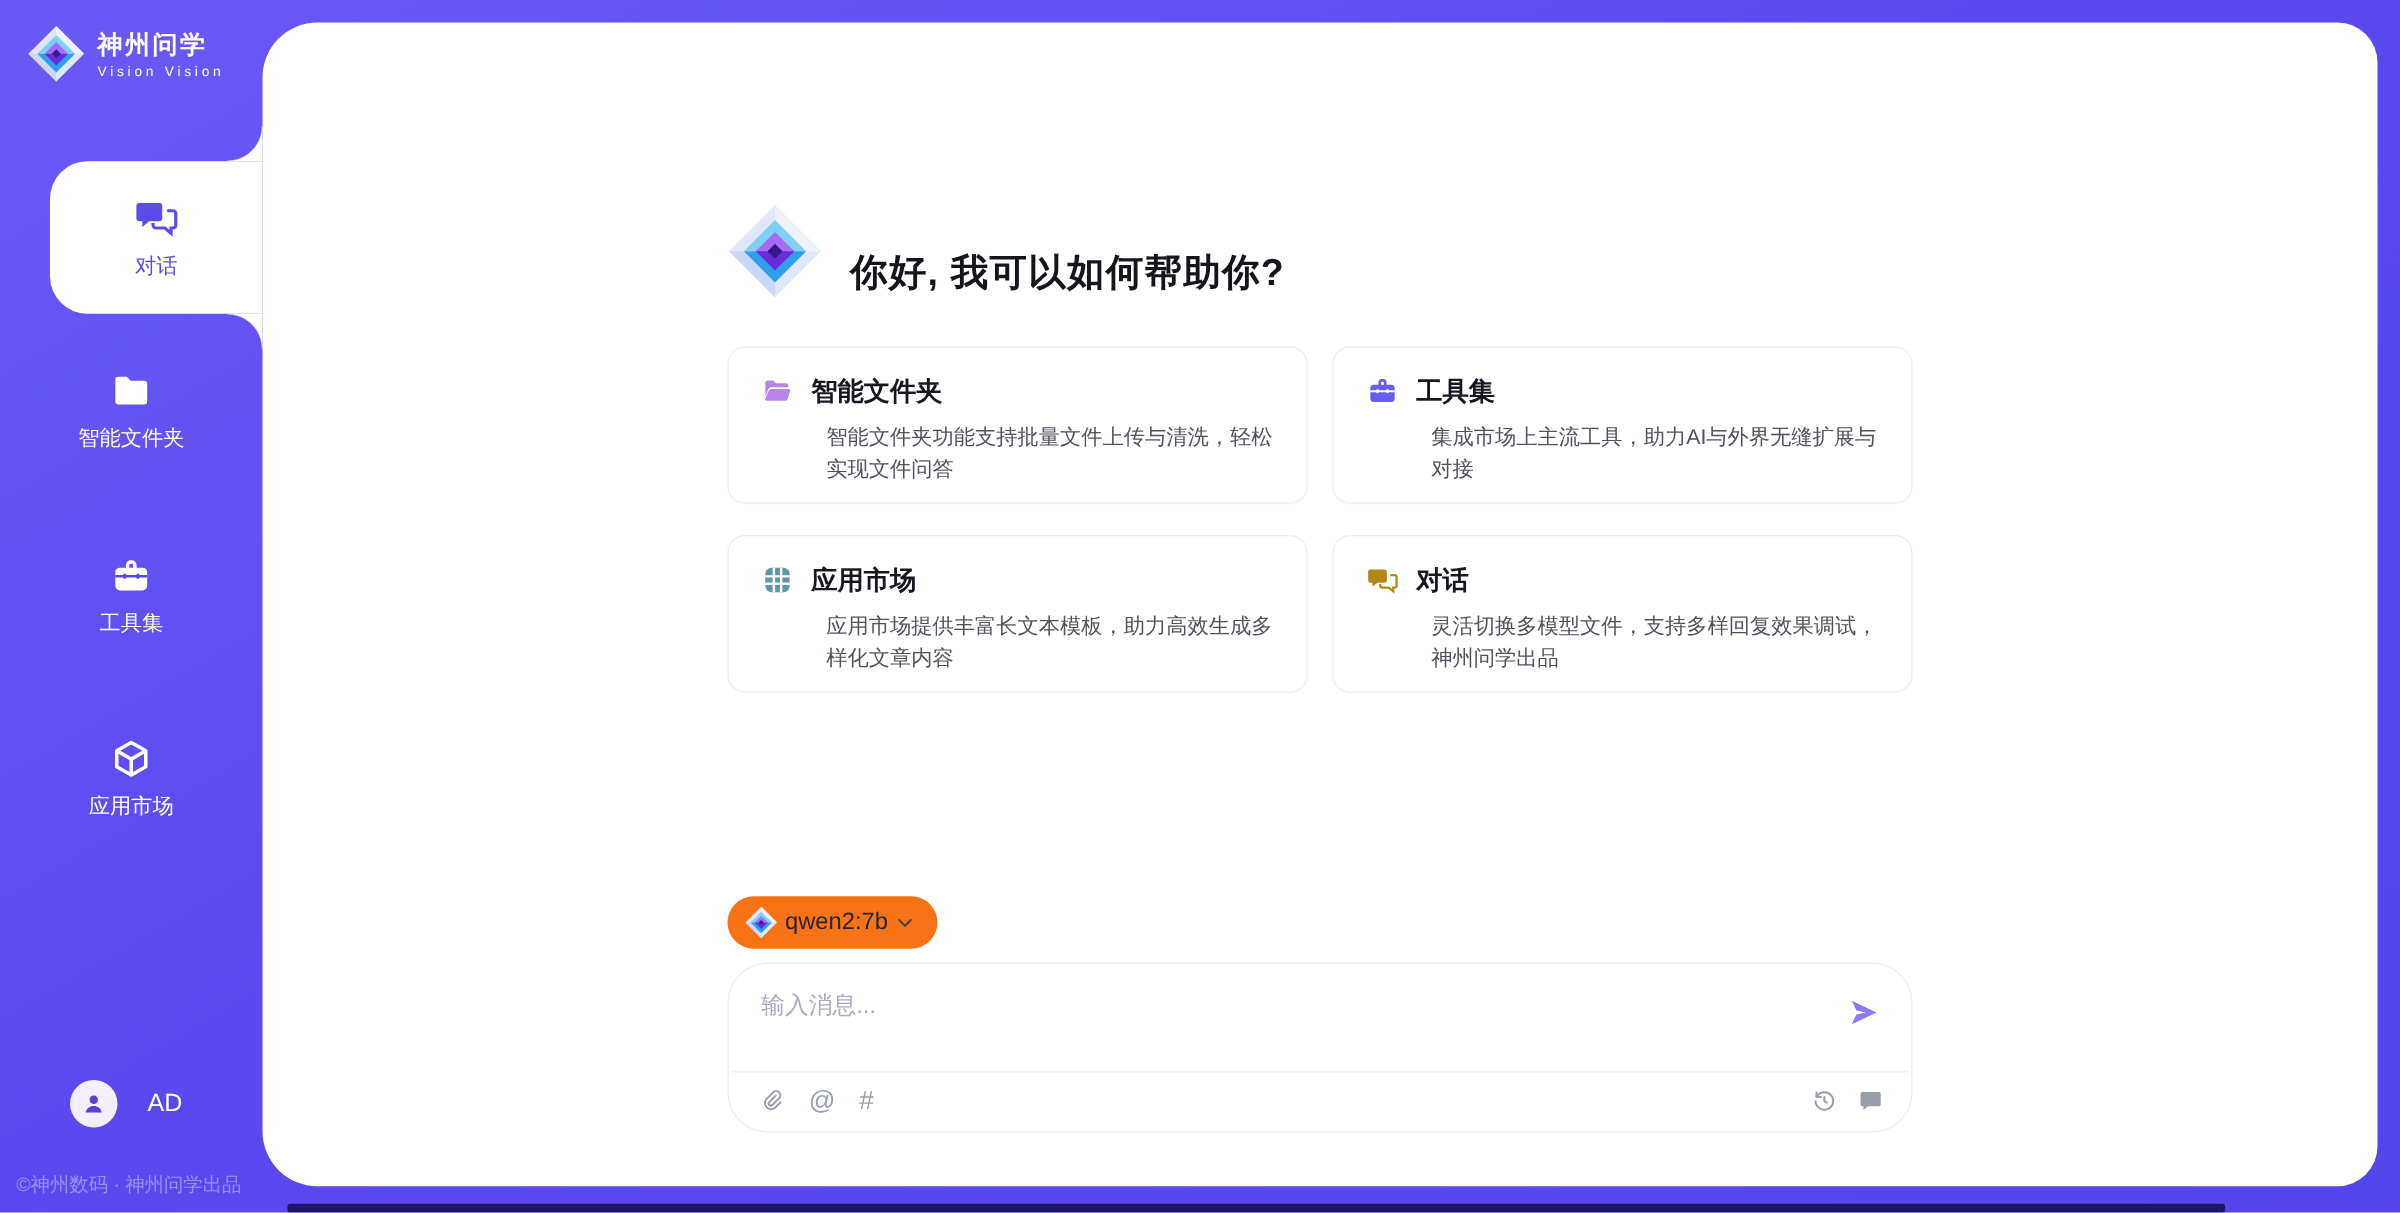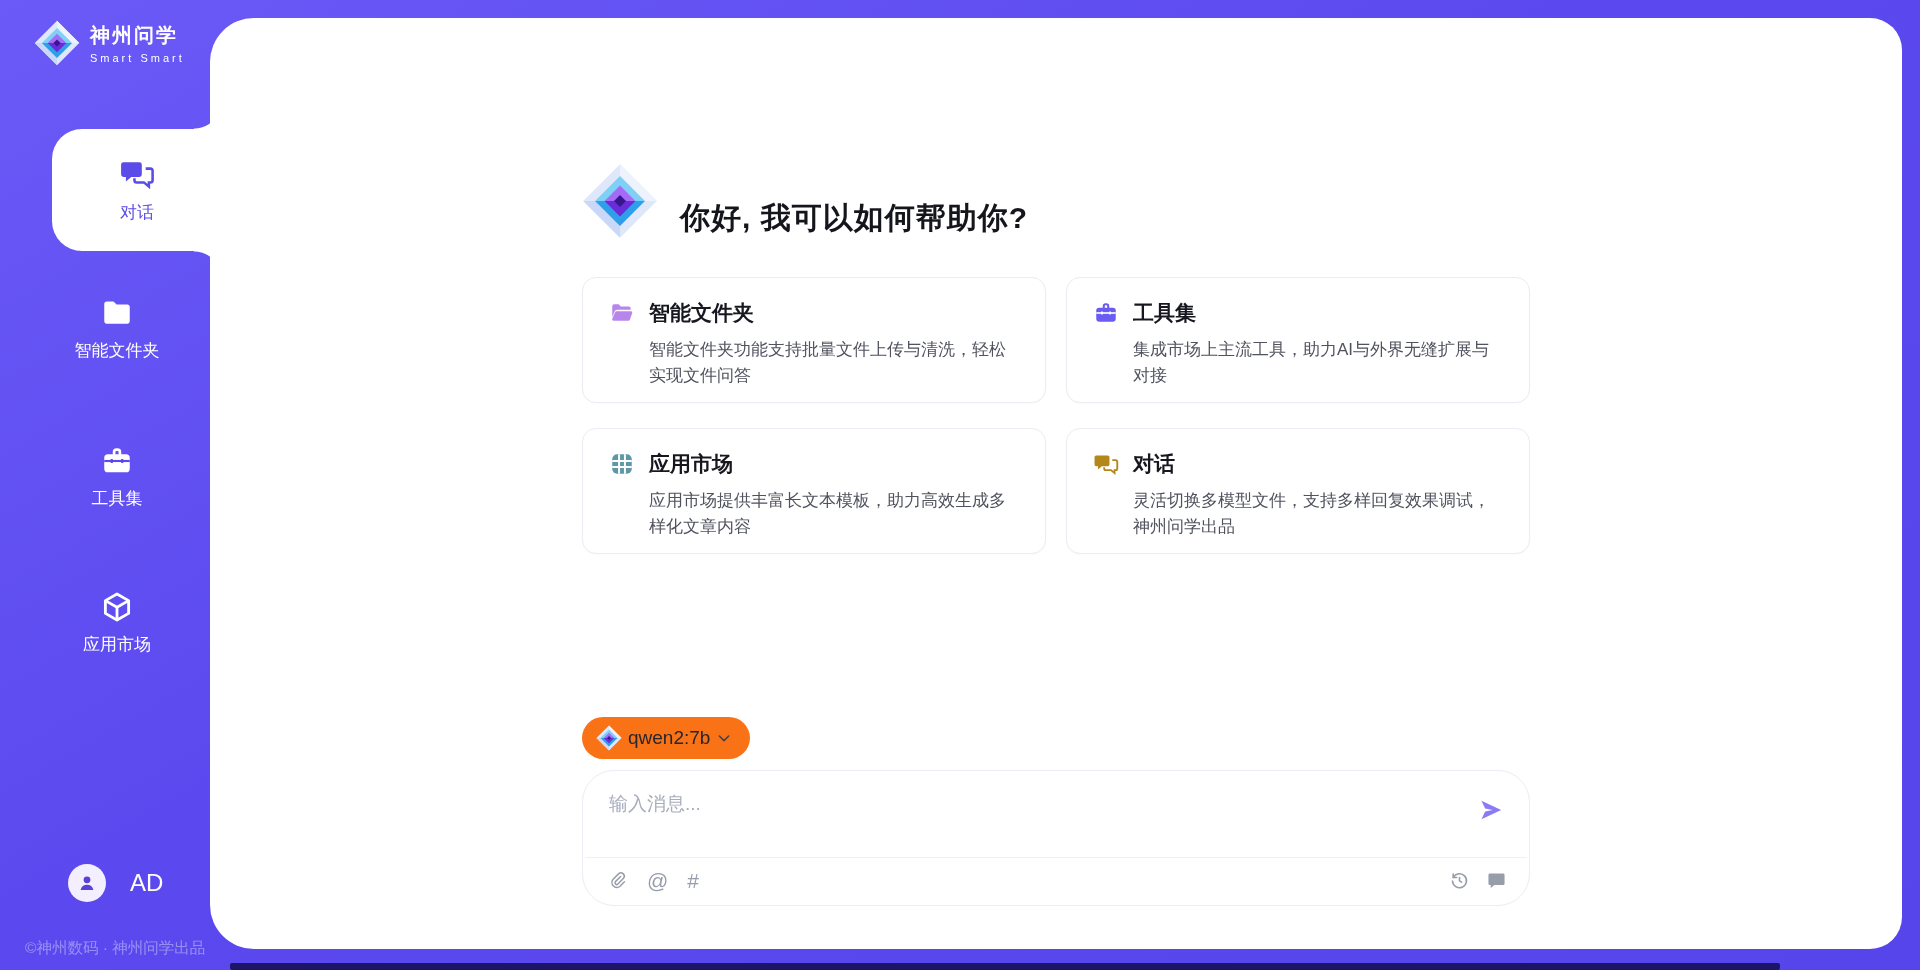--- a/index.html
+++ b/index.html
@@ -2,21 +2,21 @@
 <html><head>
 <meta charset="utf-8">
 <style>
   * { margin:0; padding:0; box-sizing:border-box; }
   html,body { width:1920px; height:970px; overflow:hidden;
     font-family:"Liberation Sans","DejaVu Sans",sans-serif; }
   body { position:relative;
     background:linear-gradient(150deg,#6b5af7 0%,#5b49ef 45%,#5545ea 100%); }
 
   
-  .sidebar { position:absolute; left:12px; top:0; width:180px; height:100%; z-index:2;text-decoration:underline; }
+  .sidebar { position:absolute; left:0; top:0; width:180px; height:100%; z-index:2;text-decoration:underline; }
   .brand { position:absolute; top:20px; left:22px; display:flex; align-items:center; gap:10px; }
   .brand-logo { width:46px; height:46px; }
   .brand-name { color:#fff; font-size:20px; font-weight:700; letter-spacing:2px; }
   .brand-sub { color:#fff; font-size:11px; letter-spacing:3px; margin-top:3px; }
 
   .nav-item { position:absolute; left:0; width:210px; display:flex; flex-direction:column;
     align-items:center; gap:9px; color:#fff; font-size:17px; cursor:pointer; }
   .nav-item svg { width:34px; height:34px; }
 
   .active-tab { position:absolute; top:129px; left:40px; width:170px; height:122px;
@@ -30,21 +30,21 @@
 
   .cut { stroke:#5a49ee; }           
   .cut-fill { fill:#5a49ee; }
   .card .cut { stroke:#fff; }        
 
   .user-row { position:absolute; left:56px; top:864px; display:flex; align-items:center;
     gap:24px; cursor:pointer; }
   .avatar { width:38px; height:38px; border-radius:50%; background:#f4efff;
     display:flex; align-items:center; justify-content:center; }
   .avatar svg { width:24px; height:24px; color:#5b3fd6; }
-  .user-initials { color:#fff; font-size:24px;text-align:center; }
+  .user-initials { color:#fff; font-size:20px;text-align:center; }
   .side-footer { position:absolute; left:13px; bottom:11px; font-size:15.5px;
     color:rgba(255,255,255,0.38); white-space:nowrap; }
 
   
   .panel { position:absolute; left:210px; top:18px; right:18px; bottom:21px;
     background:#fff; border-radius:44px 32px 32px 44px; z-index:1;
     display:flex; justify-content:center; }
   .bottom-strip { position:absolute; left:230px; right:140px; bottom:0; height:7px;
     background:#1d1668; border-radius:2px; }
 
@@ -54,21 +54,21 @@
   .greeting-logo { width:76px; height:76px; }
   .greeting-title { font-size:30px; font-weight:700; color:#15151c; letter-spacing:1px; }
 
   .cards { margin-top:38px; display:grid; grid-template-columns:464px 464px;
     column-gap:20px; row-gap:25px; }
   .card { height:126px; background:#fff; border:1px solid #ececf2; border-radius:14px;
     padding:21px 26px; cursor:pointer; box-shadow:0 1px 2px rgba(30,30,60,0.02); }
   .card-head { display:flex; align-items:center; gap:14px; }
   .card-head svg { width:26px; height:26px; }
   .card-title { font-size:21px; font-weight:700; color:#17171f; }
-  .card-desc { margin-top:10px; margin-left:40px; font-size:17px; color:#50525e;
+  .card-desc { margin-top:10px; margin-left:52px; font-size:17px; color:#50525e;
     line-height:1.5; }
 
   .spacer { flex:1; }
 
   .model-pill { align-self:flex-start; display:flex; align-items:center; gap:6px;
     background:#f97316; border-radius:999px; padding:8px 18px 8px 14px; cursor:pointer;
     margin-bottom:11px; }
   .model-pill .pill-logo { width:26px; height:26px; }
   .model-label { font-size:19px; color:#26262e; }
   .model-pill .chev { width:16px; height:16px; color:#43434d; }
@@ -107,21 +107,21 @@
 </svg>
 
 <div class="sidebar">
 
   <div class="brand">
     <svg class="brand-logo">
         <use href="#logo-diamond"></use>
       </svg>
     <div>
       <div class="brand-name">神州问学</div>
-      <div class="brand-sub">Smart Smart</div>
+      <div class="brand-sub">Vision Vision</div>
     </div>
   </div>
 
   <div class="active-tab">
     <svg viewBox="0 0 24 24">
       <path d="M3 4.2h10.6a1.6 1.6 0 0 1 1.6 1.6v6.6a1.6 1.6 0 0 1-1.6 1.6H8.2l-3.6 3v-3H3a1.6 1.6 0 0 1-1.6-1.6V5.8A1.6 1.6 0 0 1 3 4.2z" fill="currentColor"></path>
       <path d="M17.8 8.4h3.1a1.5 1.5 0 0 1 1.5 1.5v6.2a1.5 1.5 0 0 1-1.5 1.5h-1v2.8l-3.3-2.8h-4.8a1.5 1.5 0 0 1-1.5-1.5v-1.2" fill="none" stroke="currentColor" stroke-width="1.7"></path>
     </svg>
     <span>对话</span>
   </div>

